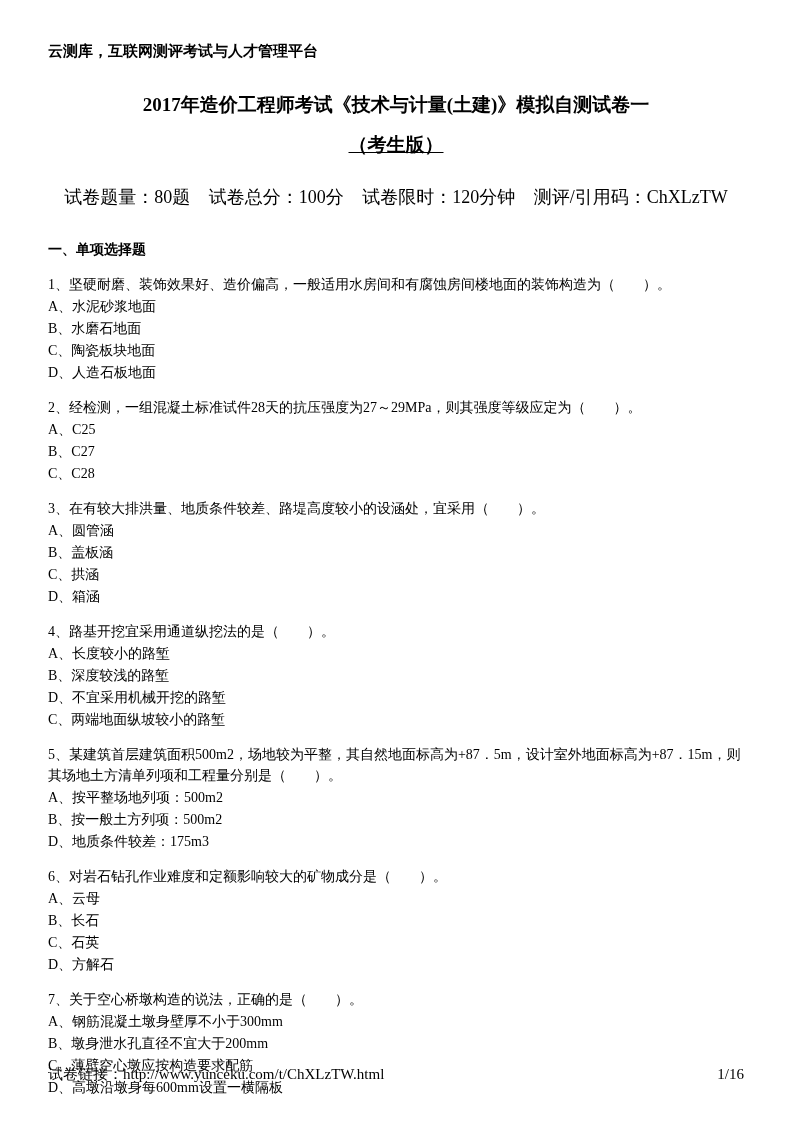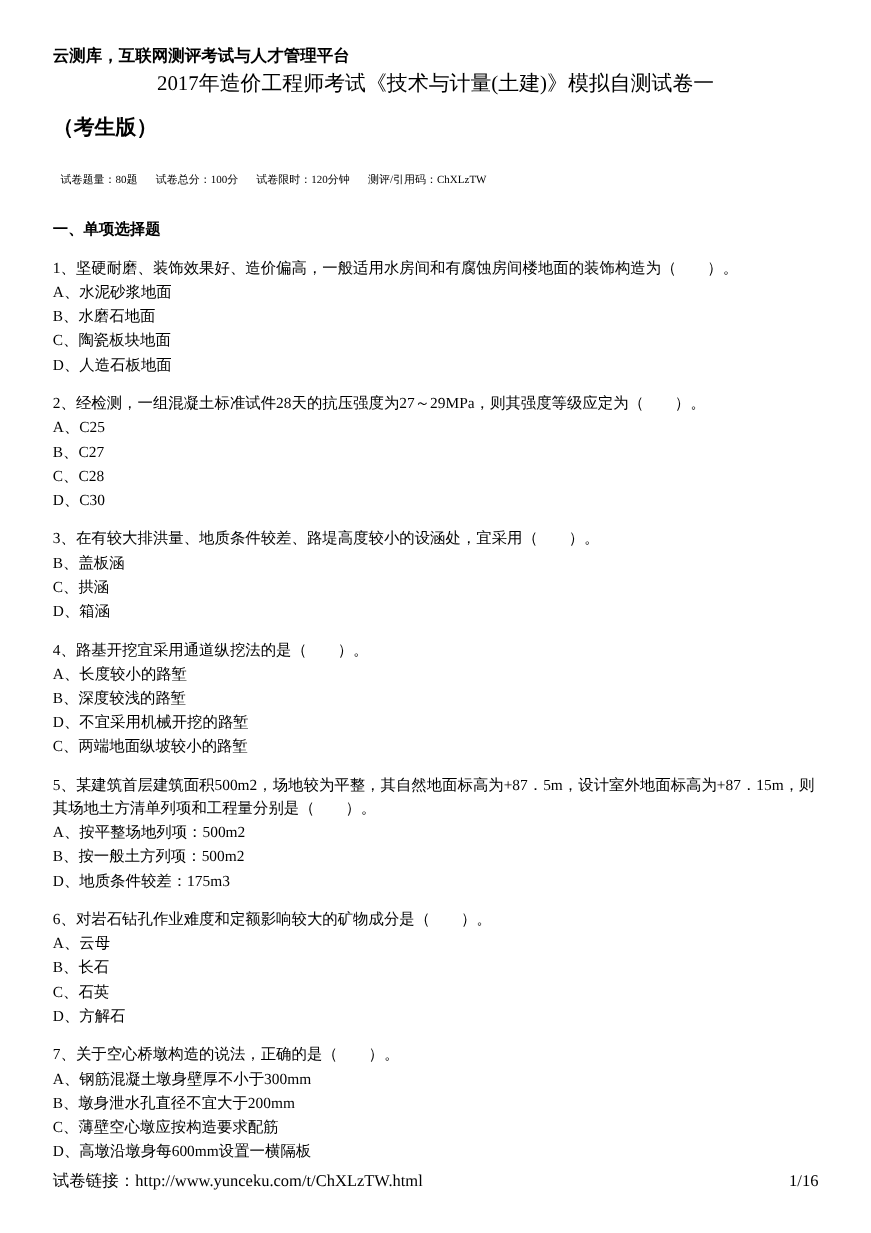--- a/index.html
+++ b/index.html
@@ -12,36 +12,38 @@
       width: 792px;
       height: 1121px;
       position: relative;
     }
     .page {
       padding: 40px 48px 50px 48px;
     }
     .header-text {
       font-size: 15px;
       font-weight: bold;
+      margin-bottom: 28px;
     }
     .title {
       text-align: center;
       font-size: 19px;
-      font-weight: normal;
+      font-weight: bold;
       margin-bottom: 12px;
     }
     .subtitle {
-      text-align: left;
+      text-align: center;
       font-size: 19px;
       font-weight: bold;
       margin-bottom: 24px;
+      text-decoration: underline;
     }
     .meta {
-      text-align: left;
-      font-size: 10px;
+      text-align: center;
+      font-size: 18px;
       margin-bottom: 28px;
     }
     .meta span { margin: 0 7px; }
     .section-title {
       font-weight: bold;
       font-size: 14px;
       margin-bottom: 2px;
     }
     .question {
       margin-bottom: 14px;
@@ -86,24 +88,24 @@
         <div class="option">A、水泥砂浆地面</div>
         <div class="option">B、水磨石地面</div>
         <div class="option">C、陶瓷板块地面</div>
         <div class="option">D、人造石板地面</div>
       </div>
       <div class="question">
         <div class="q-text">2、经检测，一组混凝土标准试件28天的抗压强度为27～29MPa，则其强度等级应定为（　　）。</div>
         <div class="option">A、C25</div>
         <div class="option">B、C27</div>
         <div class="option">C、C28</div>
-        <div class="option">D、C30</div>
       </div>
       <div class="question">
         <div class="q-text">3、在有较大排洪量、地质条件较差、路堤高度较小的设涵处，宜采用（　　）。</div>
+        <div class="option">A、圆管涵</div>
         <div class="option">B、盖板涵</div>
         <div class="option">C、拱涵</div>
         <div class="option">D、箱涵</div>
       </div>
       <div class="question">
         <div class="q-text">4、路基开挖宜采用通道纵挖法的是（　　）。</div>
         <div class="option">A、长度较小的路堑</div>
         <div class="option">B、深度较浅的路堑</div>
         <div class="option">D、不宜采用机械开挖的路堑</div>
         <div class="option">C、两端地面纵坡较小的路堑</div>

